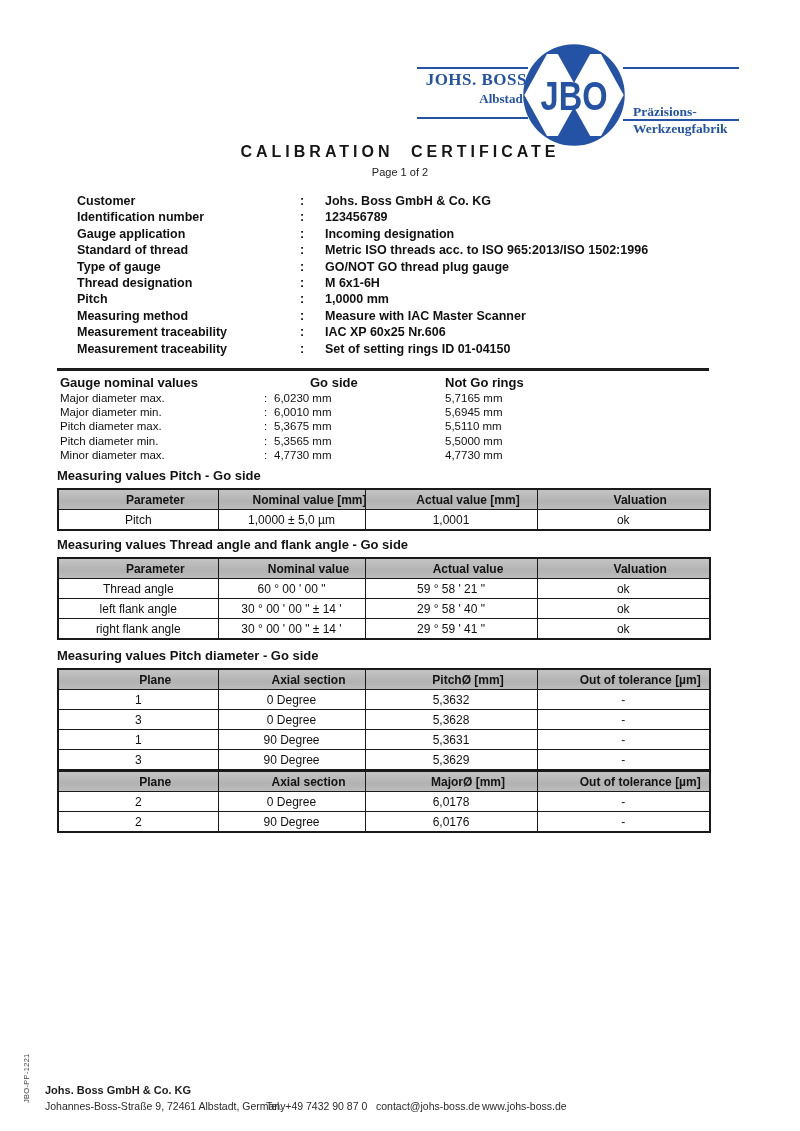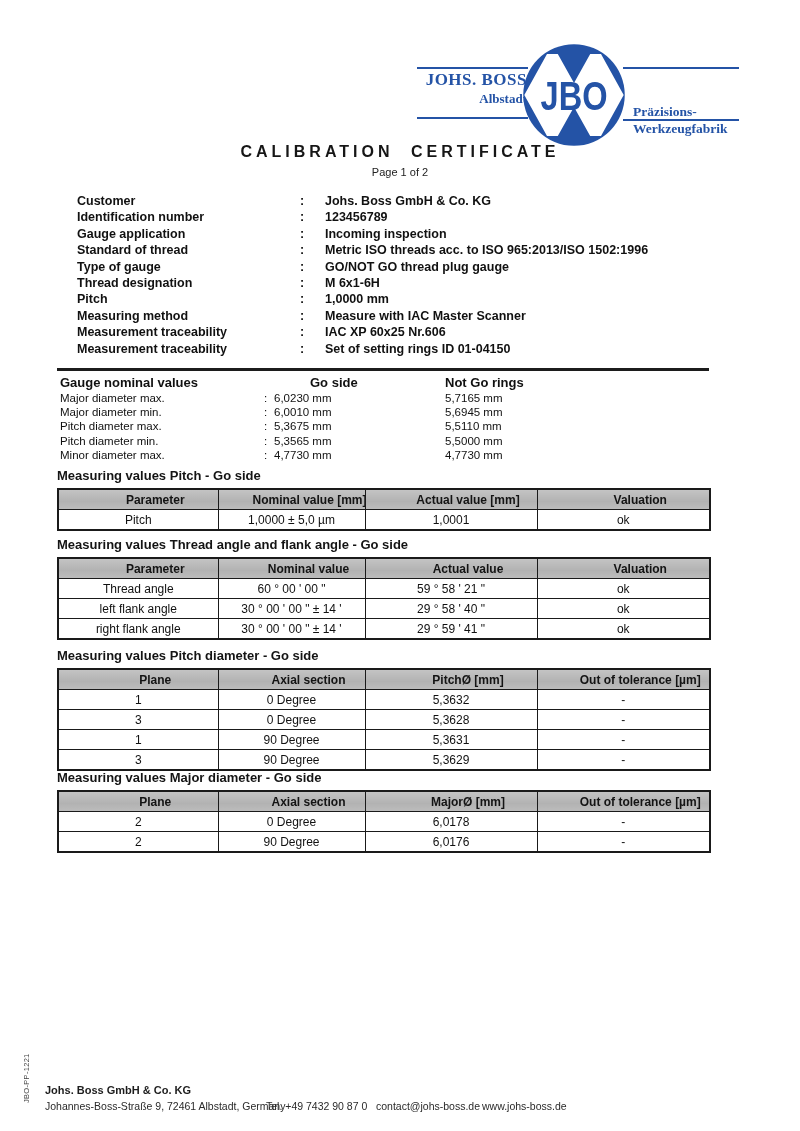--- a/index.html
+++ b/index.html
@@ -113,21 +113,21 @@
         <span class="info-value">Johs. Boss GmbH &amp; Co. KG</span>
       </div>
       <div class="info-row">
         <span class="info-label">Identification number</span>
         <span class="info-colon">:</span>
         <span class="info-value">123456789</span>
       </div>
       <div class="info-row">
         <span class="info-label">Gauge application</span>
         <span class="info-colon">:</span>
-        <span class="info-value">Incoming inspection</span>
+        <span class="info-value">Incoming designation</span>
       </div>
       <div class="info-row">
         <span class="info-label">Standard of thread</span>
         <span class="info-colon">:</span>
         <span class="info-value">Metric ISO threads acc. to ISO 965:2013/ISO 1502:1996</span>
       </div>
       <div class="info-row">
         <span class="info-label">Type of gauge</span>
         <span class="info-colon">:</span>
         <span class="info-value">GO/NOT GO thread plug gauge</span>
@@ -305,21 +305,20 @@
           <tr>
             <td>3</td>
             <td>90 Degree</td>
             <td>5,3629</td>
             <td>-</td>
           </tr>
         </tbody>
       </table>
     </div>
   <div class="msec" style="top:770px;">
-      <div class="sec-title">Measuring values Major diameter - Go side</div>
       <table class="mtable">
         <colgroup>
           <col style="width: 160px;">
           <col style="width: 147px;">
           <col style="width: 172px;">
           <col style="width: 173px;">
         </colgroup>
         <thead>
           <tr>
             <th>Plane</th>

